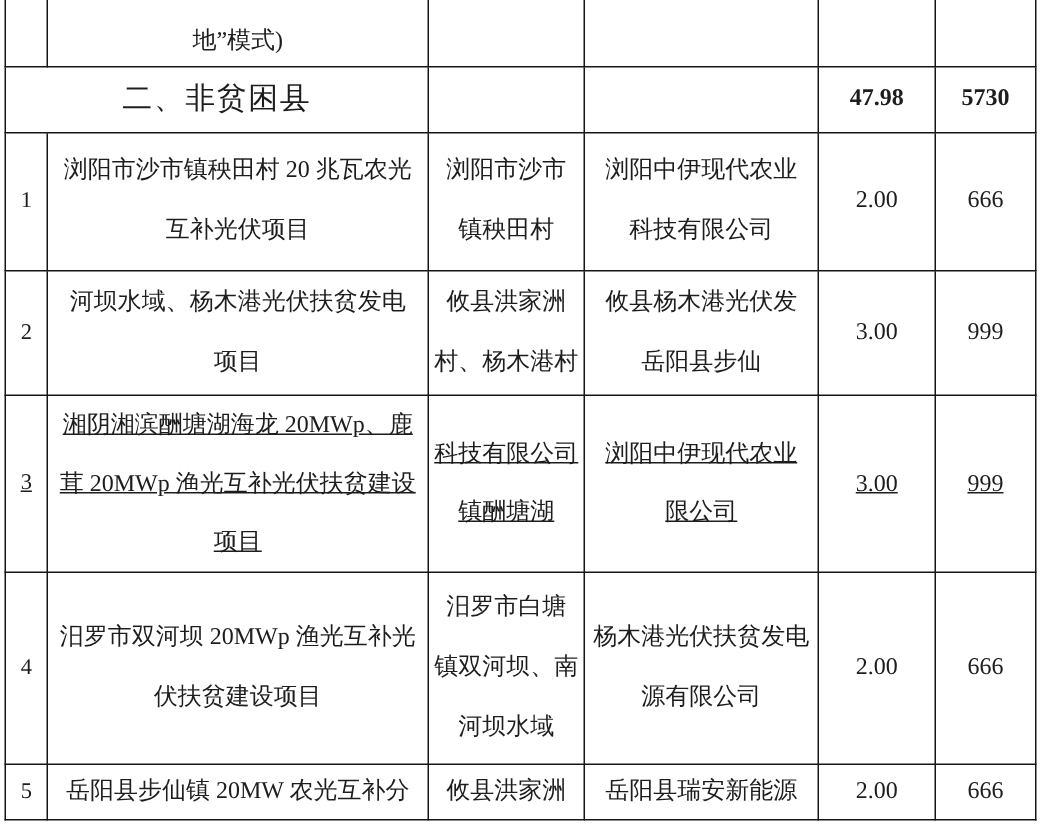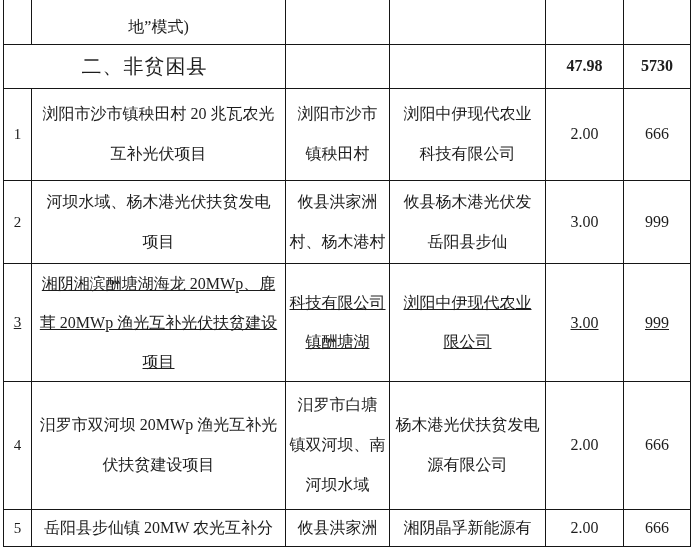--- a/index.html
+++ b/index.html
@@ -125,19 +125,19 @@
       <td>杨木港光伏扶贫发电
 源有限公司</td>
       <td>2.00</td>
       <td>666</td>
     </tr>
 
     <tr class="h37">
       <td class="serial-cell">5</td>
       <td class="project-cell">岳阳县步仙镇 20MW 农光互补分</td>
       <td>攸县洪家洲</td>
-      <td>湘阴晶孚新能源有</td>
+      <td>岳阳县瑞安新能源</td>
       <td>2.00</td>
       <td>666</td>
     </tr>
   </tbody>
     </table>
 </div>
 
 </body></html>

